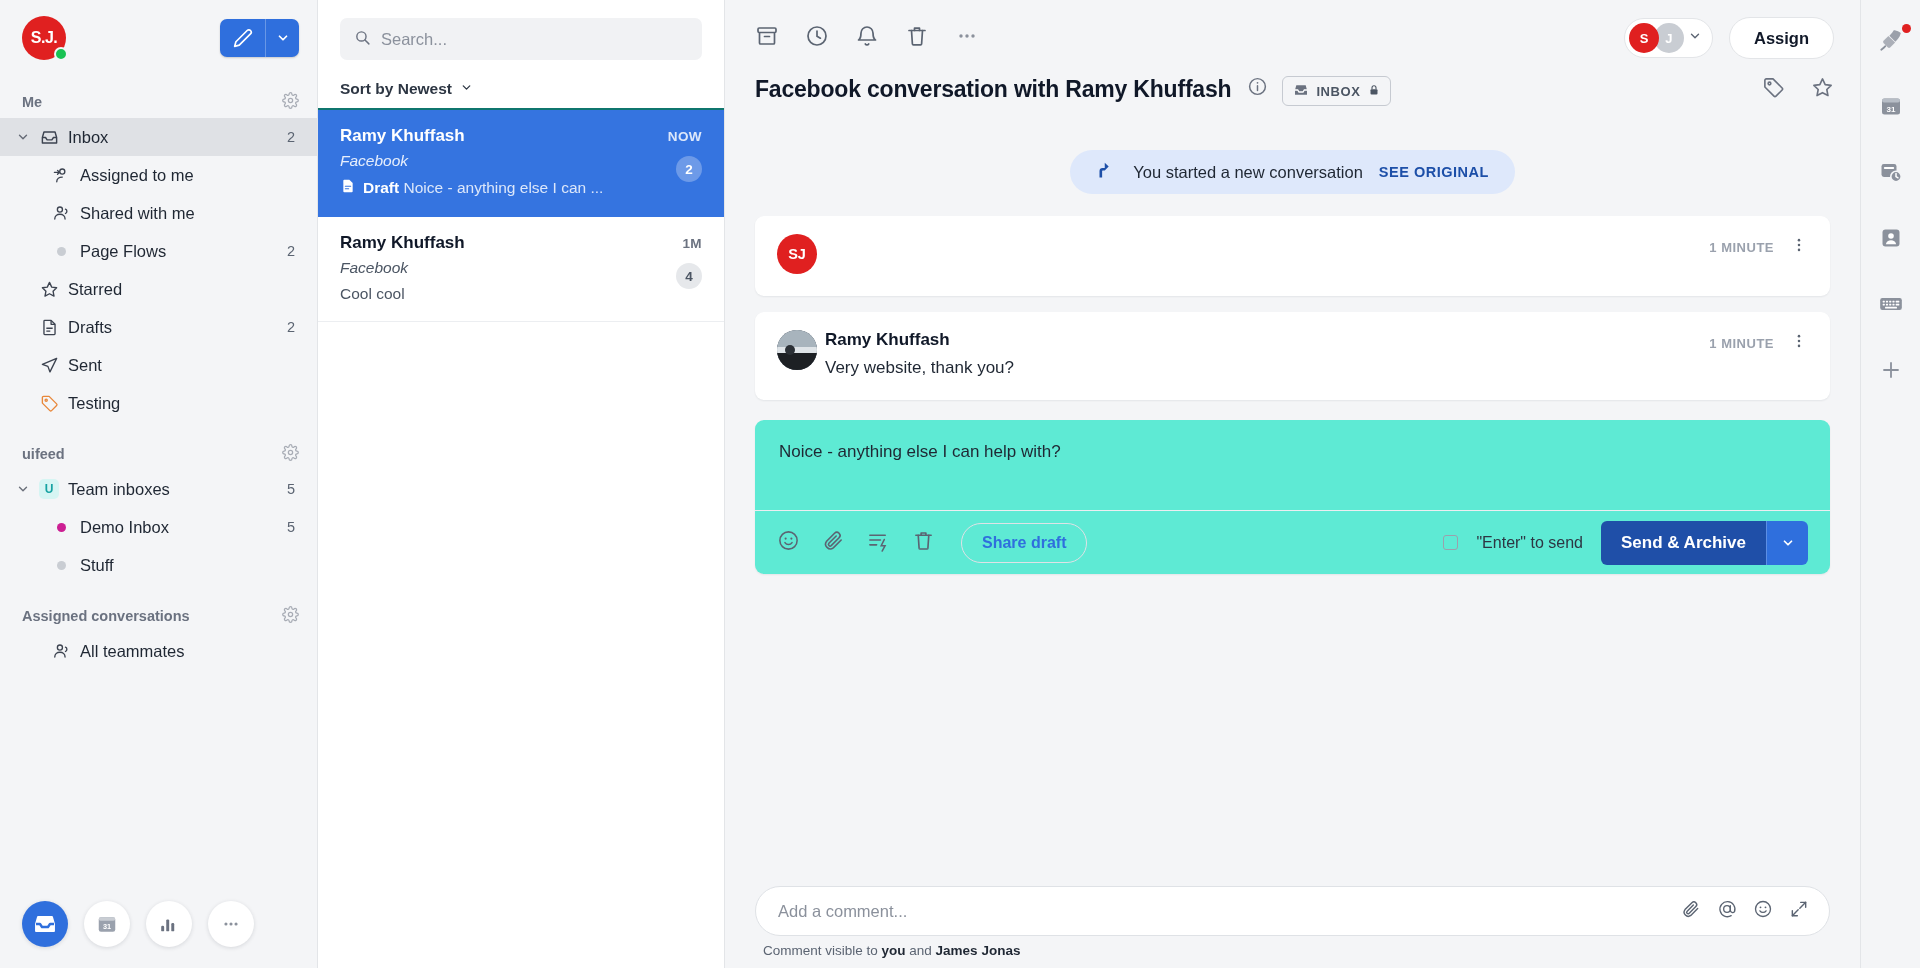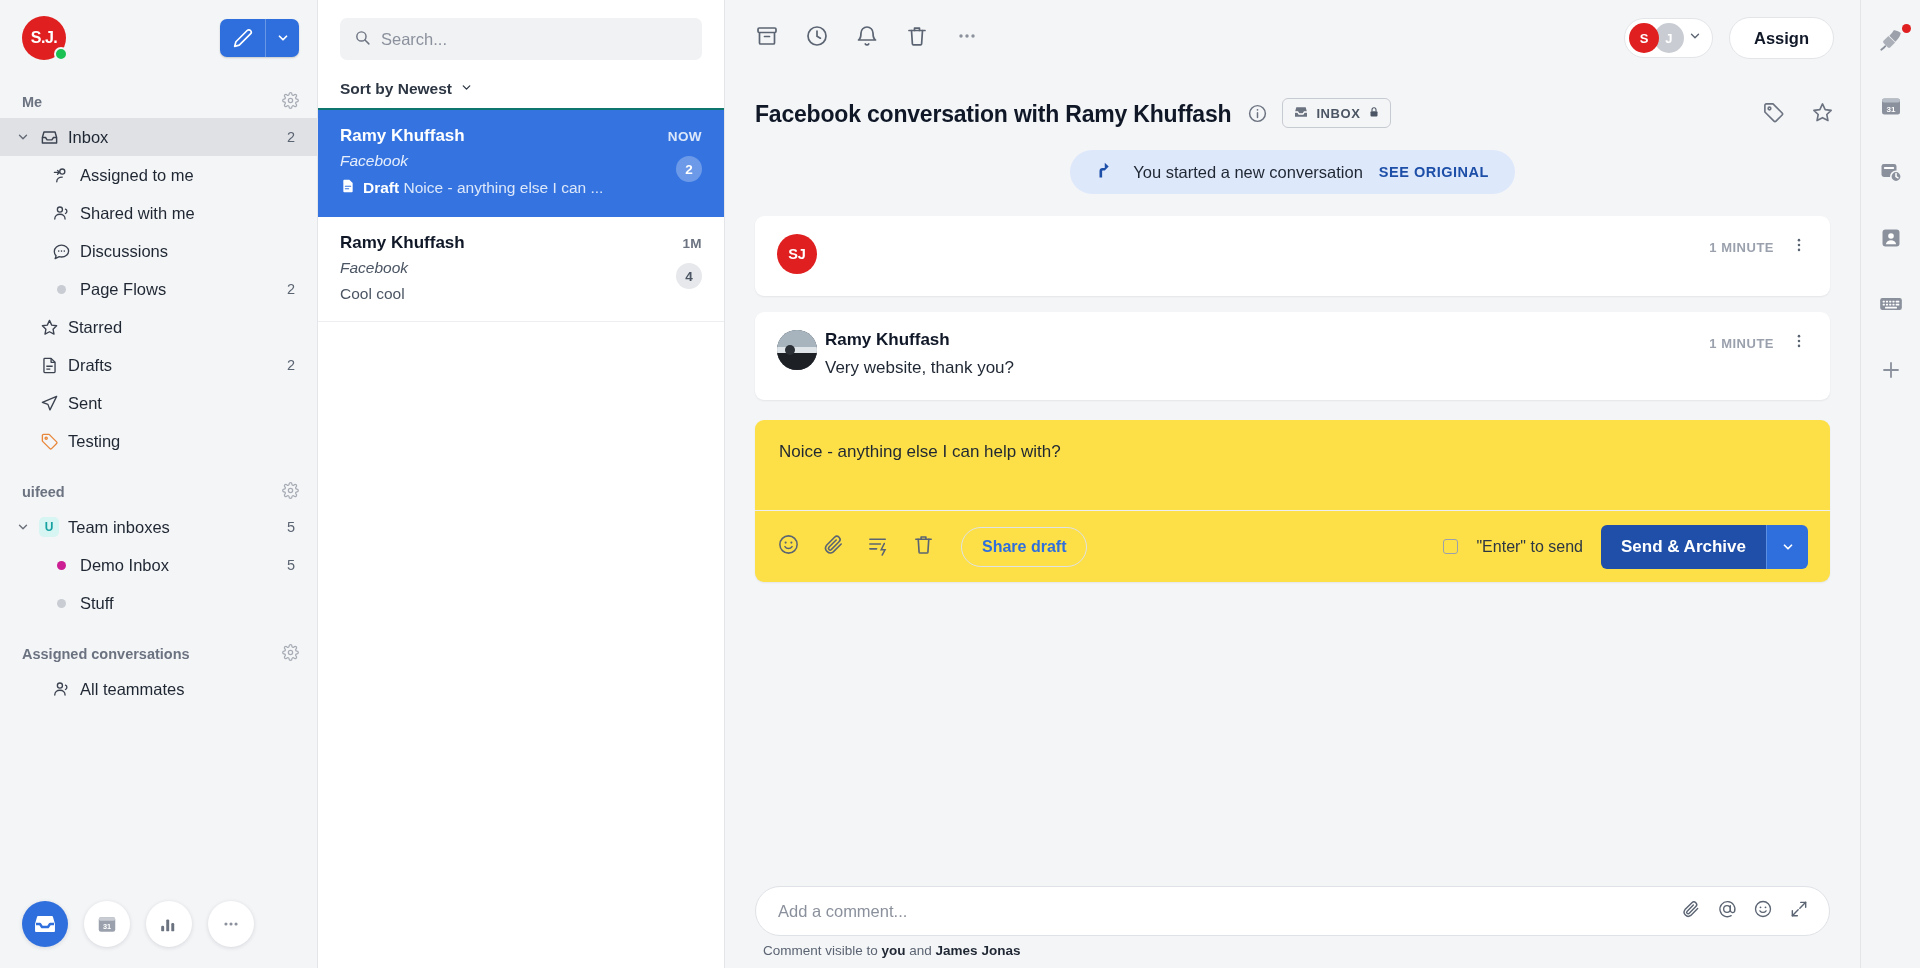--- a/index.html
+++ b/index.html
@@ -120,21 +120,21 @@
     display: flex; align-items: center; padding: 0 10px 0 4px; gap: 4px;
   }
   .av-s { width: 30px; height: 30px; border-radius: 50%; background: #e02020; color: #fff;
          font-size: 13px; font-weight: 700; display: flex; align-items: center; justify-content: center; z-index: 2; }
   .av-j { width: 30px; height: 30px; border-radius: 50%; background: #c9cdd3; color: #fff;
          font-size: 13px; font-weight: 700; display: flex; align-items: center; justify-content: center; margin-left: -9px; }
   .assign-btn {
     height: 42px; padding: 0 24px; border-radius: 21px; background: #fff; border: 1px solid #e3e5e8;
     font-size: 16.5px; font-weight: 700; color: #101828; display: flex; align-items: center;
   }
-  .conv-header { display: flex; align-items: flex-end; padding: 0 26px 0 30px; height: 52px; }
+  .conv-header { display: flex; align-items: flex-start; padding: 0 26px 0 30px; height: 52px; }
   .conv-title { font-size: 23px; font-weight: 700; color: #101828; letter-spacing: -.2px; }
   .inbox-chip {
     height: 30px; border: 1px solid #c6cad1; border-radius: 6px;
     display: flex; align-items: center; gap: 7px; padding: 0 10px; margin-left: 14px;
     font-size: 13px; font-weight: 700; color: #4b5563; letter-spacing: .6px;
   }
   .conv-header .right-icons { margin-left: auto; display: flex; gap: 26px; }
 
   .thread { flex: 1; overflow: hidden; padding: 22px 30px 0 30px; }
   .banner-row { display: flex; justify-content: center; margin-bottom: 22px; }
@@ -151,26 +151,26 @@
   .msg .av { width: 40px; height: 40px; border-radius: 50%; flex: 0 0 40px; overflow: hidden;
              display: flex; align-items: center; justify-content: center;
              color: #fff; font-size: 14.5px; font-weight: 700; }
   .msg .body { flex: 1; }
   .msg .who { font-size: 17px; font-weight: 700; color: #101828; }
   .msg .txt { font-size: 17px; color: #1f2733; margin-top: 8px; }
   .msg .meta { position: absolute; right: 22px; top: 20px; display: flex; align-items: center; gap: 16px; }
   .msg .time { font-size: 13px; font-weight: 700; color: #9aa1ad; letter-spacing: .5px; }
 
   .composer {
-    background: #fde047; border-radius: 9px; box-shadow: 0 1px 2px rgba(16,24,40,.07);
+    background: #5eead4; border-radius: 9px; box-shadow: 0 1px 2px rgba(16,24,40,.07);
     margin-top: 20px;
   }
   .composer .area { padding: 22px 24px 48px 24px; font-size: 17px; color: #1f2733; }
   .composer .bar {
-    border-top: 1px solid #eceef1; height: 72px; display: flex; align-items: center;
+    border-top: 1px solid #eceef1; height: 64px; display: flex; align-items: center;
     padding: 8px 22px; gap: 22px;
   }
   .share-draft {
     height: 40px; padding: 0 20px; border: 1px solid #dfe2e6; border-radius: 20px;
     font-size: 16px; font-weight: 700; color: #2f6fdd; display: flex; align-items: center;
     margin-left: 4px;
   }
   .bar-right { margin-left: auto; display: flex; align-items: center; gap: 18px; }
   .cb-box { width: 15px; height: 15px; border: 1.6px solid #9aa1ad; border-radius: 3px; }
   .enter-send { font-size: 16px; color: #2d3643; }
@@ -268,31 +268,20 @@
       <span class="ico">
         <svg width="19" height="19" viewBox="0 0 24 24" fill="none" stroke="#3c4350" stroke-width="1.7" stroke-linecap="round">
             <circle cx="10" cy="7" r="3.2"></circle>
             <path d="M3.5 19c0-3.6 2.9-6 6.5-6s6.5 2.4 6.5 6"></path>
             <path d="M17 6.5a3 3 0 0 1 0 5.5"></path>
           </svg>
       </span>
       <span class="lbl">Shared with me</span>
     </div>
 
-    <div class="sb-item child">
-      <span class="ico">
-        <svg width="19" height="19" viewBox="0 0 24 24" fill="none" stroke="#3c4350" stroke-width="1.7" stroke-linejoin="round">
-            <path d="M21 11.5c0 4.1-4 7.4-9 7.4a10 10 0 0 1-2.8-.4L4 21l1.2-3.6A7 7 0 0 1 3 11.5C3 7.4 7 4 12 4s9 3.4 9 7.5z"></path>
-            <circle cx="8.5" cy="11.5" r="1" fill="#3c4350" stroke="none"></circle>
-            <circle cx="12" cy="11.5" r="1" fill="#3c4350" stroke="none"></circle>
-            <circle cx="15.5" cy="11.5" r="1" fill="#3c4350" stroke="none"></circle>
-          </svg>
-      </span>
-      <span class="lbl">Discussions</span>
-    </div>
 
     <div class="sb-item child">
       <span class="ico">
         <span class="dot-sm" style="background:#c9cdd3"></span>
       </span>
       <span class="lbl">Page Flows</span>
       <span class="cnt">2</span>
     </div>
 
     <div class="sb-item" style="padding-left:34px">

